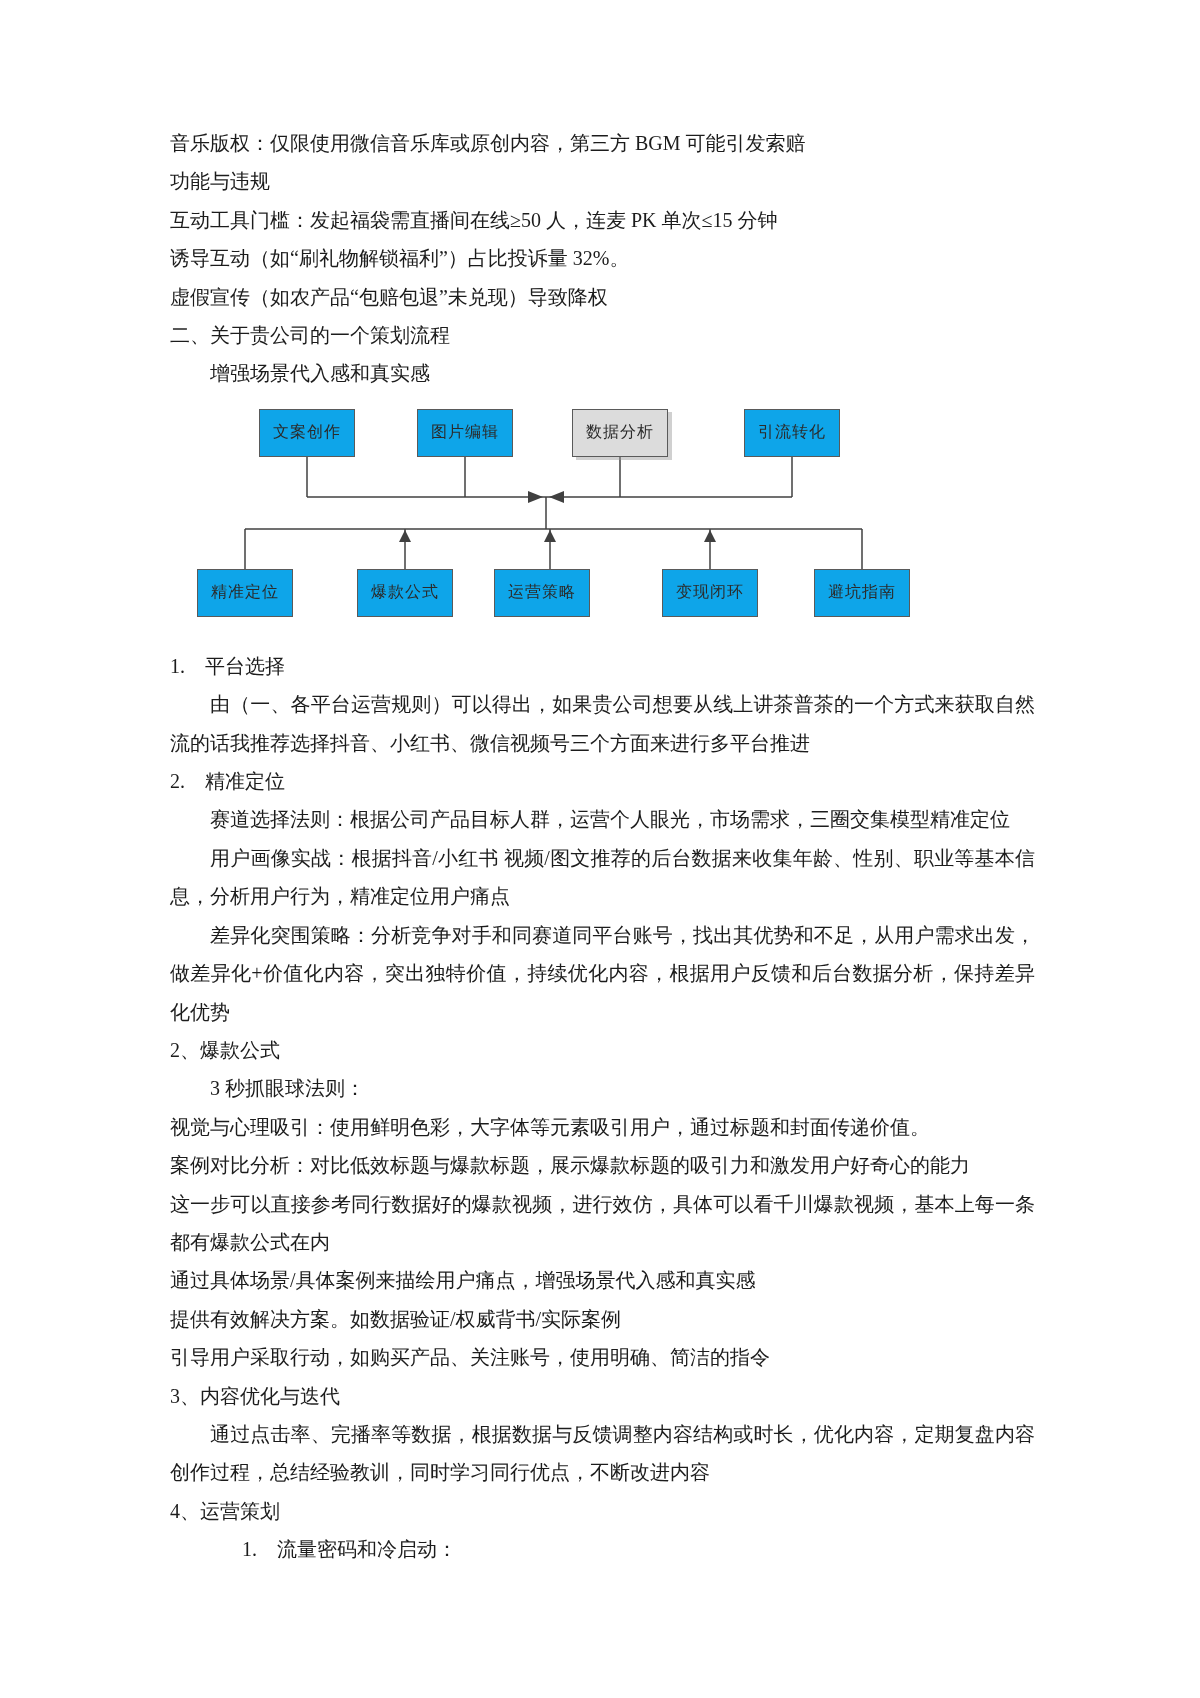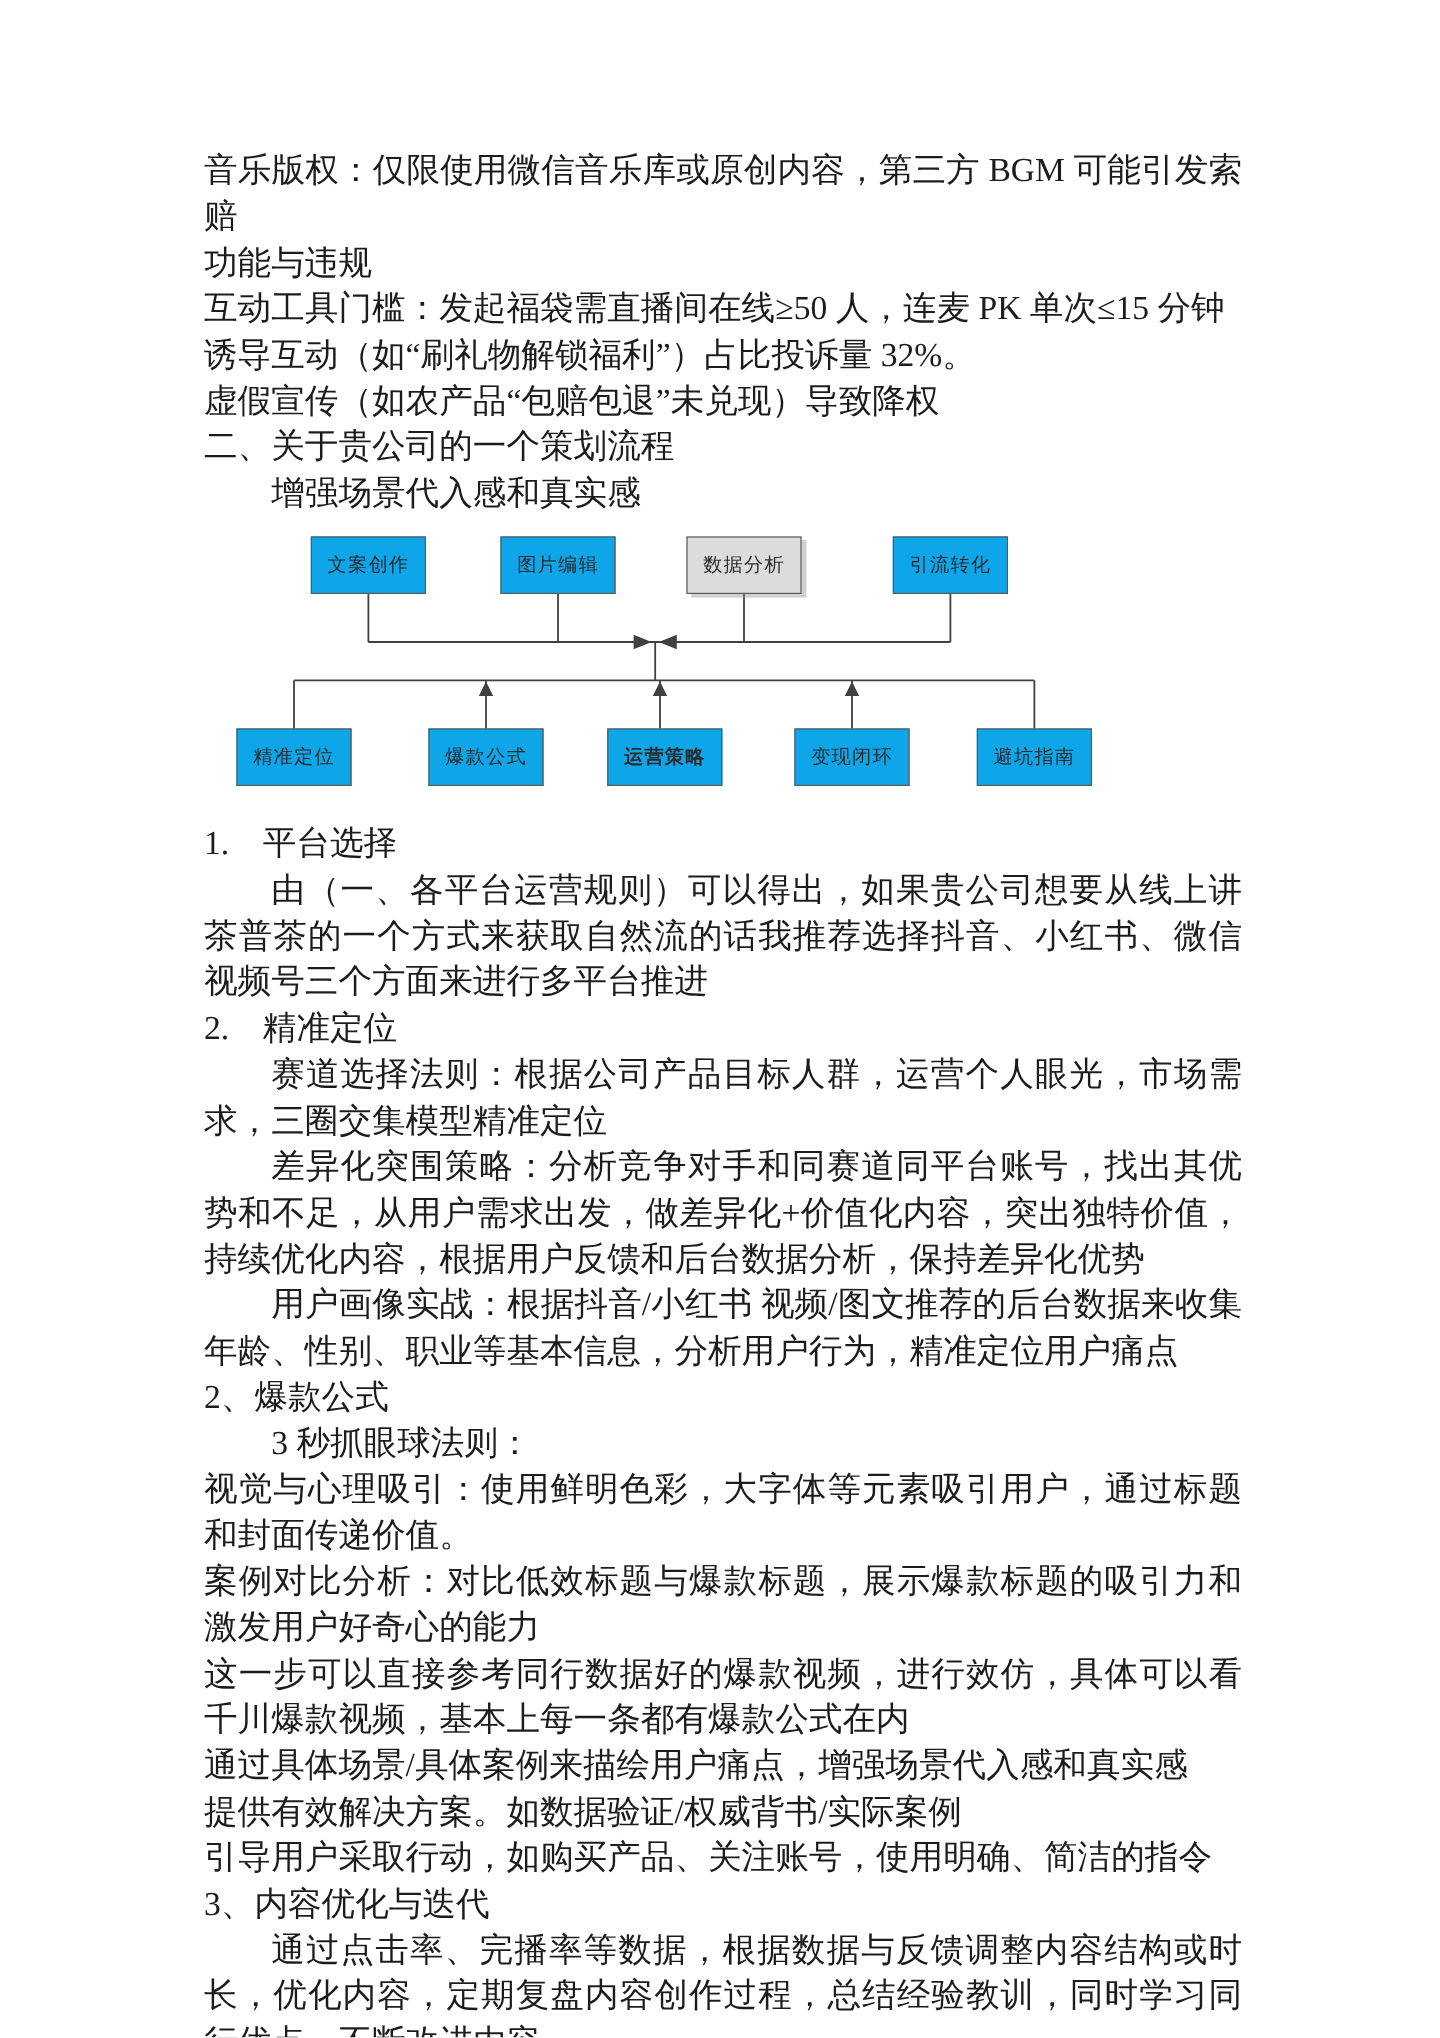--- a/index.html
+++ b/index.html
@@ -10,21 +10,21 @@
     box-sizing:border-box;
     background:#ffffff;
     padding:124px 165px 0 170px;
     font-family:"Liberation Serif", serif;
     color:#1c1c1c;
     overflow:hidden;
   }
   .textblock{width:865px;}
   p.line{
     margin:0;
-    font-size:28px;
+    font-size:20px;
     line-height:38.4px;
     text-align:justify;
     word-break:break-all;
   }
   .ind-1{text-indent:1em;}
   .ind-2{text-indent:2em;}
   .ind-4{text-indent:3.6em;}
   
   .flowchart{
     position:relative;
@@ -99,32 +99,32 @@
       </g>
     </svg>
 
     <div class="fc-node" style="left:89px;top:0;">文案创作</div>
     <div class="fc-node" style="left:247px;top:0;">图片编辑</div>
     <div class="fc-node shaded" style="left:402px;top:0;">数据分析</div>
     <div class="fc-node" style="left:574px;top:0;">引流转化</div>
 
     <div class="fc-node" style="left:27px;top:160px;">精准定位</div>
     <div class="fc-node" style="left:187px;top:160px;">爆款公式</div>
-    <div class="fc-node" style="left:336px;top:160px;font-weight:bold;">运营策略</div>
+    <div class="fc-node" style="left:324px;top:160px;">运营策略</div>
     <div class="fc-node" style="left:492px;top:160px;">变现闭环</div>
     <div class="fc-node" style="left:644px;top:160px;">避坑指南</div>
   </div>
 
   <div class="textblock">
     <p class="line ind-0">1.　平台选择</p>
     <p class="line ind-2">由（一、各平台运营规则）可以得出，如果贵公司想要从线上讲茶普茶的一个方式来获取自然流的话我推荐选择抖音、小红书、微信视频号三个方面来进行多平台推进</p>
     <p class="line ind-0">2.　精准定位</p>
     <p class="line ind-2">赛道选择法则：根据公司产品目标人群，运营个人眼光，市场需求，三圈交集模型精准定位</p>
+    <p class="line ind-2">用户画像实战：根据抖音/小红书 视频/图文推荐的后台数据来收集年龄、性别、职业等基本信息，分析用户行为，精准定位用户痛点</p>
     <p class="line ind-2">差异化突围策略：分析竞争对手和同赛道同平台账号，找出其优势和不足，从用户需求出发，做差异化+价值化内容，突出独特价值，持续优化内容，根据用户反馈和后台数据分析，保持差异化优势</p>
-    <p class="line ind-2">用户画像实战：根据抖音/小红书 视频/图文推荐的后台数据来收集年龄、性别、职业等基本信息，分析用户行为，精准定位用户痛点</p>
     <p class="line ind-0">2、爆款公式</p>
     <p class="line ind-2">3 秒抓眼球法则：</p>
     <p class="line ind-0">视觉与心理吸引：使用鲜明色彩，大字体等元素吸引用户，通过标题和封面传递价值。</p>
     <p class="line ind-0">案例对比分析：对比低效标题与爆款标题，展示爆款标题的吸引力和激发用户好奇心的能力</p>
     <p class="line ind-0">这一步可以直接参考同行数据好的爆款视频，进行效仿，具体可以看千川爆款视频，基本上每一条都有爆款公式在内</p>
     <p class="line ind-0">通过具体场景/具体案例来描绘用户痛点，增强场景代入感和真实感</p>
     <p class="line ind-0">提供有效解决方案。如数据验证/权威背书/实际案例</p>
     <p class="line ind-0">引导用户采取行动，如购买产品、关注账号，使用明确、简洁的指令</p>
     <p class="line ind-0">3、内容优化与迭代</p>
     <p class="line ind-2">通过点击率、完播率等数据，根据数据与反馈调整内容结构或时长，优化内容，定期复盘内容创作过程，总结经验教训，同时学习同行优点，不断改进内容</p>

